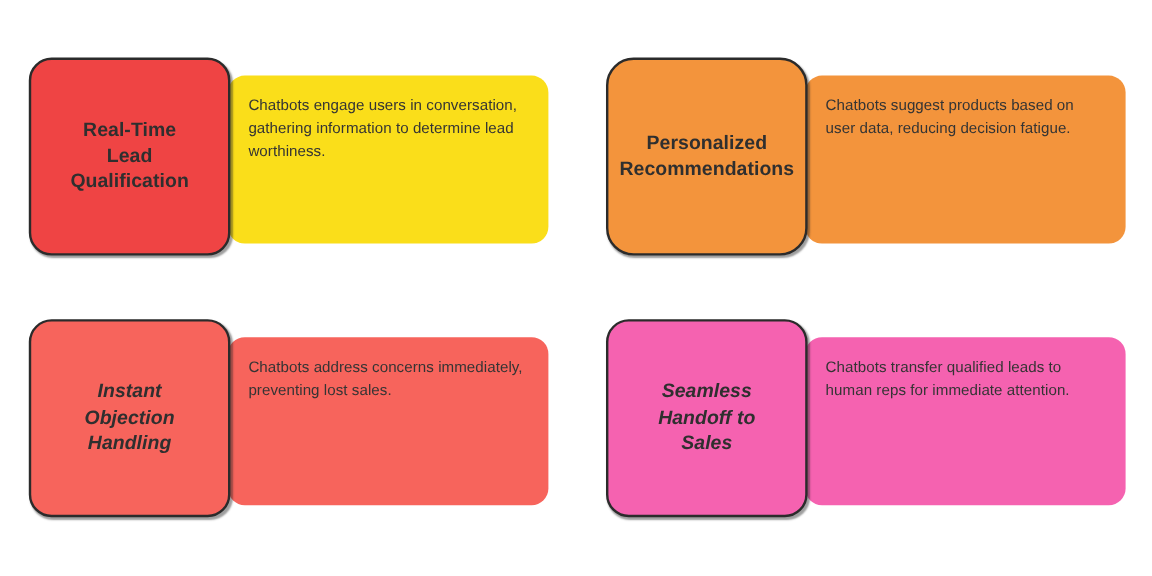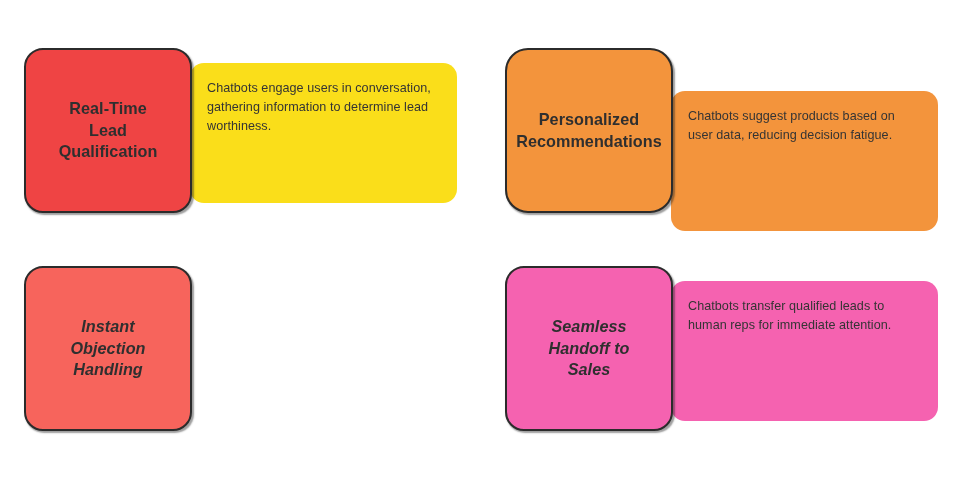--- a/index.html
+++ b/index.html
@@ -101,30 +101,33 @@
       <p class="card-body-text">Chatbots engage users in conversation, gathering information to determine lead worthiness.</p>
     </div>
     <div class="card-header-tab" style="background-color: #ef4444;">
       <p class="card-header-title">Real-Time
 Lead
 Qualification</p>
     </div>
   </div>
 
   <div class="feature-card pos-r0c1">
-    <div class="card-body-panel" style="background-color: rgb(243, 148, 60); margin-top: 28px;">
+    <div class="card-body-panel" style="background-color: rgb(243, 148, 60);">
       <p class="card-body-text">Chatbots suggest products based on user data, reducing decision fatigue.</p>
     </div>
     <div class="card-header-tab" style="background-color: rgb(243, 148, 60); border-radius: 23px;">
       <p class="card-header-title">Personalized
 Recommendations</p>
     </div>
   </div>
 
   <div class="feature-card pos-r1c0">
+    <div class="card-body-panel" style="background-color: rgb(247, 100, 92);">
+      <p class="card-body-text">Chatbots address concerns immediately, preventing lost sales.</p>
+    </div>
     <div class="card-header-tab" style="background-color: rgb(247, 100, 92); font-style: italic;">
       <p class="card-header-title">Instant
 Objection
 Handling</p>
     </div>
   </div>
 
   <div class="feature-card pos-r1c1">
     <div class="card-body-panel" style="background-color: rgb(245, 98, 176);">
       <p class="card-body-text">Chatbots transfer qualified leads to human reps for immediate attention.</p>

